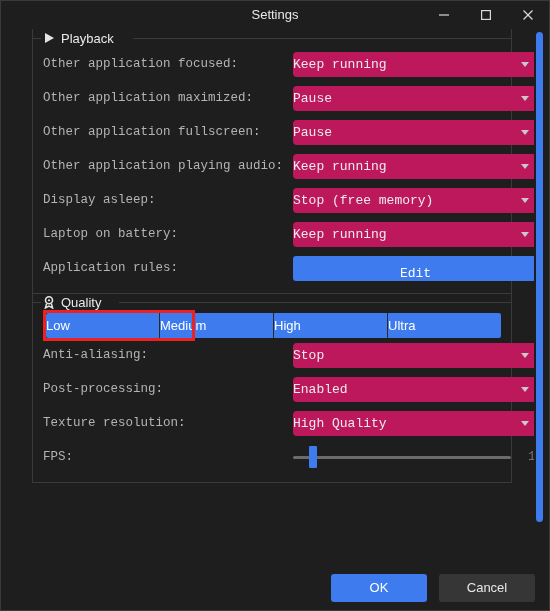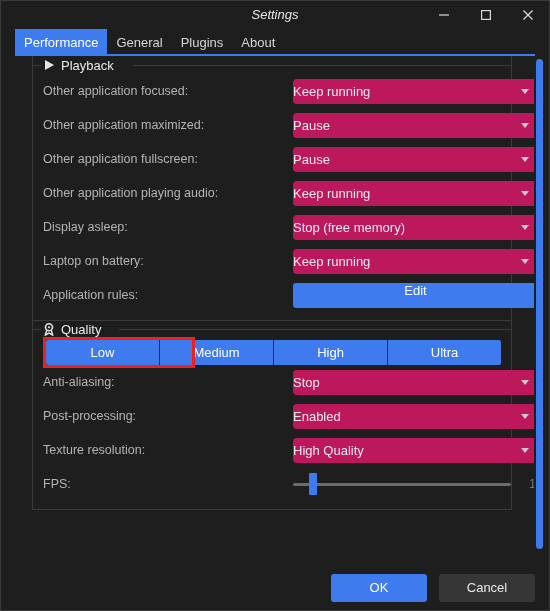--- a/index.html
+++ b/index.html
@@ -32,21 +32,20 @@
     flex: 0 0 28px;
     background: #1e1e1e;
   }
   .title-text {
     position: absolute;
     left: 0; right: 0; top: 0;
     line-height: 28px;
     text-align: center;
     color: #e8e8e8;
     font-size: 13px;
-    font-style: italic;
   }
   .win-btns {
     position: absolute;
     right: 0; top: 0;
     height: 28px;
     display: flex;
   }
   .win-btn {
     width: 42px;
     height: 28px;
@@ -149,20 +148,21 @@
     font-size: 13px;
     padding: 0 7px 0 5px;
     white-space: nowrap;
   }
 
   .row {
     display: flex;
     align-items: center;
     height: 34px;
     padding: 0 4px 0 10px;
+    font-family: Liberation Mono, monospace;
   }
   .row-label {
     width: 250px;
     flex: 0 0 250px;
     color: #b4b4b4;
     font-size: 12.5px;
     white-space: nowrap;
   }
   .row-control {
     flex: 1 1 auto;
@@ -192,21 +192,21 @@
     border-right: 4.5px solid transparent;
     border-top: 5px solid #c9c9c9;
   }
 
   .btn-primary {
     width: 245px;
     height: 25px;
     background: #3d7bef;
     border-radius: 3px;
     display: flex;
-    align-items: flex-start;
+    align-items: flex-end;
     justify-content: center;
     color: #ffffff;
     font-size: 13px;
   }
 
   
   .segmented-wrap {
     position: relative;
     margin: 2px 10px 0 13px;
   }
@@ -216,21 +216,20 @@
     border-radius: 2px;
     overflow: hidden;
   }
   .segment {
     flex: 1 1 0;
     background: #3d7bef;
     color: #ffffff;
     font-size: 13px;
     display: flex;
     align-items: center;
-    justify-content: center;
     border-right: 1px solid #2a2a2a;
     box-sizing: border-box;
   }
   .segment:last-child { border-right: none; }
   .segment.selected { background: #3d7bef; }
   .focus-ring {
     position: absolute;
     left: -3px;
     top: -3px;
     width: 152px;
@@ -336,35 +335,20 @@
       </div>
       <div class="win-btn">
         <svg width="12" height="12" viewBox="0 0 12 12">
             <line x1="1.5" y1="1.5" x2="10.5" y2="10.5" stroke="currentColor" stroke-width="1.2"></line>
             <line x1="10.5" y1="1.5" x2="1.5" y2="10.5" stroke="currentColor" stroke-width="1.2"></line>
           </svg>
       </div>
     </div>
   </div>
 
-  <div class="tabbar">
-    <div class="tab active">
-      <span>Performance</span>
-    </div>
-    <div class="tab">
-      <span>General</span>
-    </div>
-    <div class="tab">
-      <span>Plugins</span>
-    </div>
-    <div class="tab">
-      <span>About</span>
-    </div>
-    <div class="tab-underline"></div>
-  </div>
 
   <div class="content-wrap">
     <div class="content">
 
       <div class="groupbox">
         <div class="group-head" style="--lblw:100px;">
           <div class="group-icon">
             <svg width="11" height="12" viewBox="0 0 11 12">
                 <polygon points="1,1 10,6 1,11" fill="currentColor"></polygon>
               </svg>

